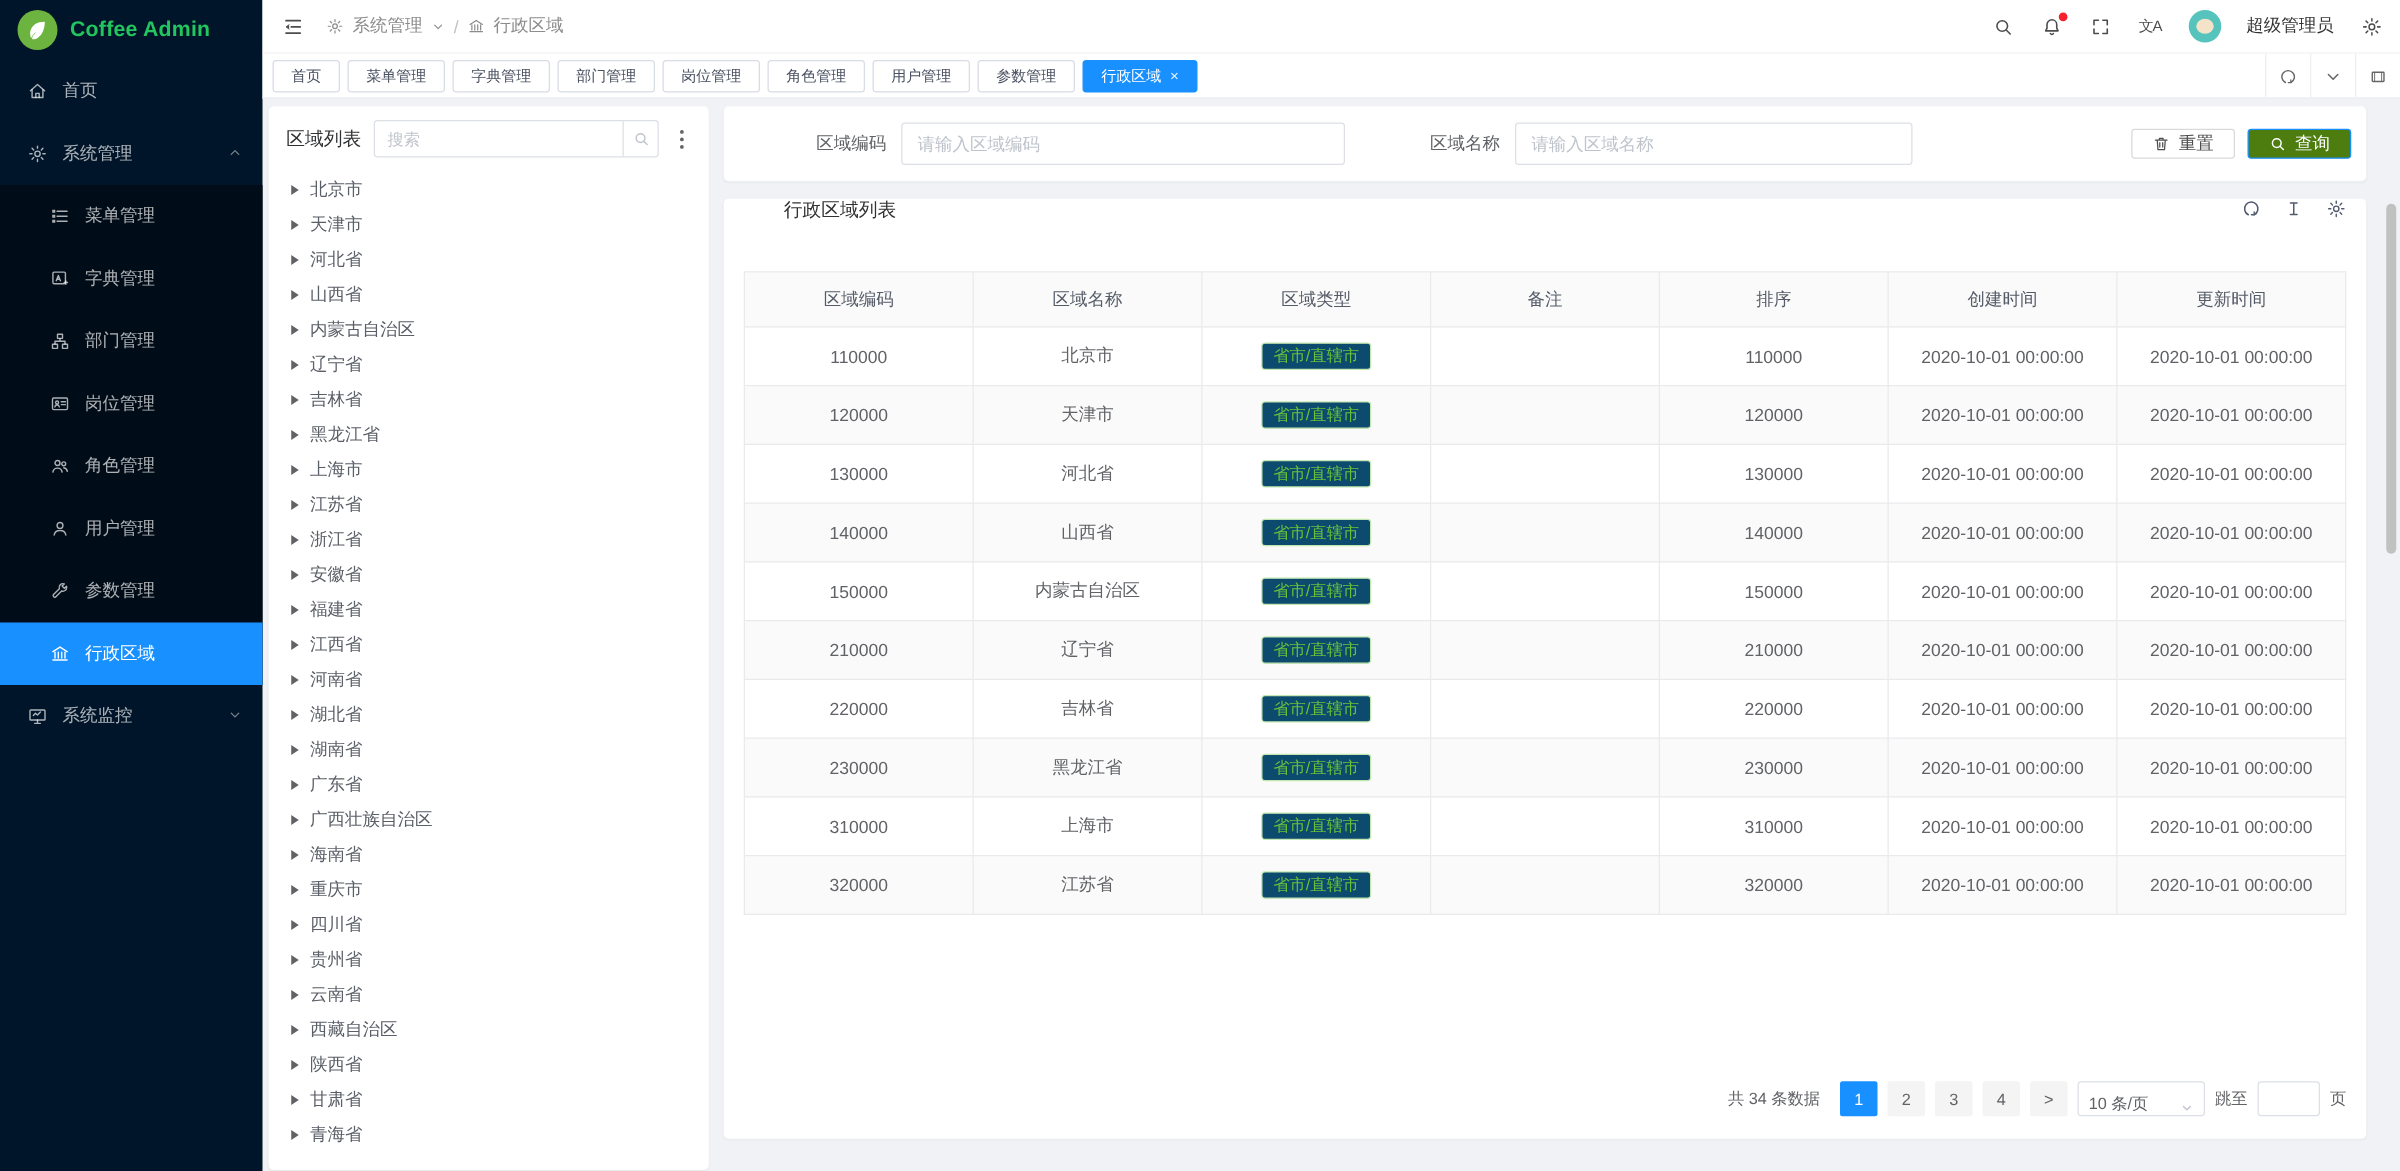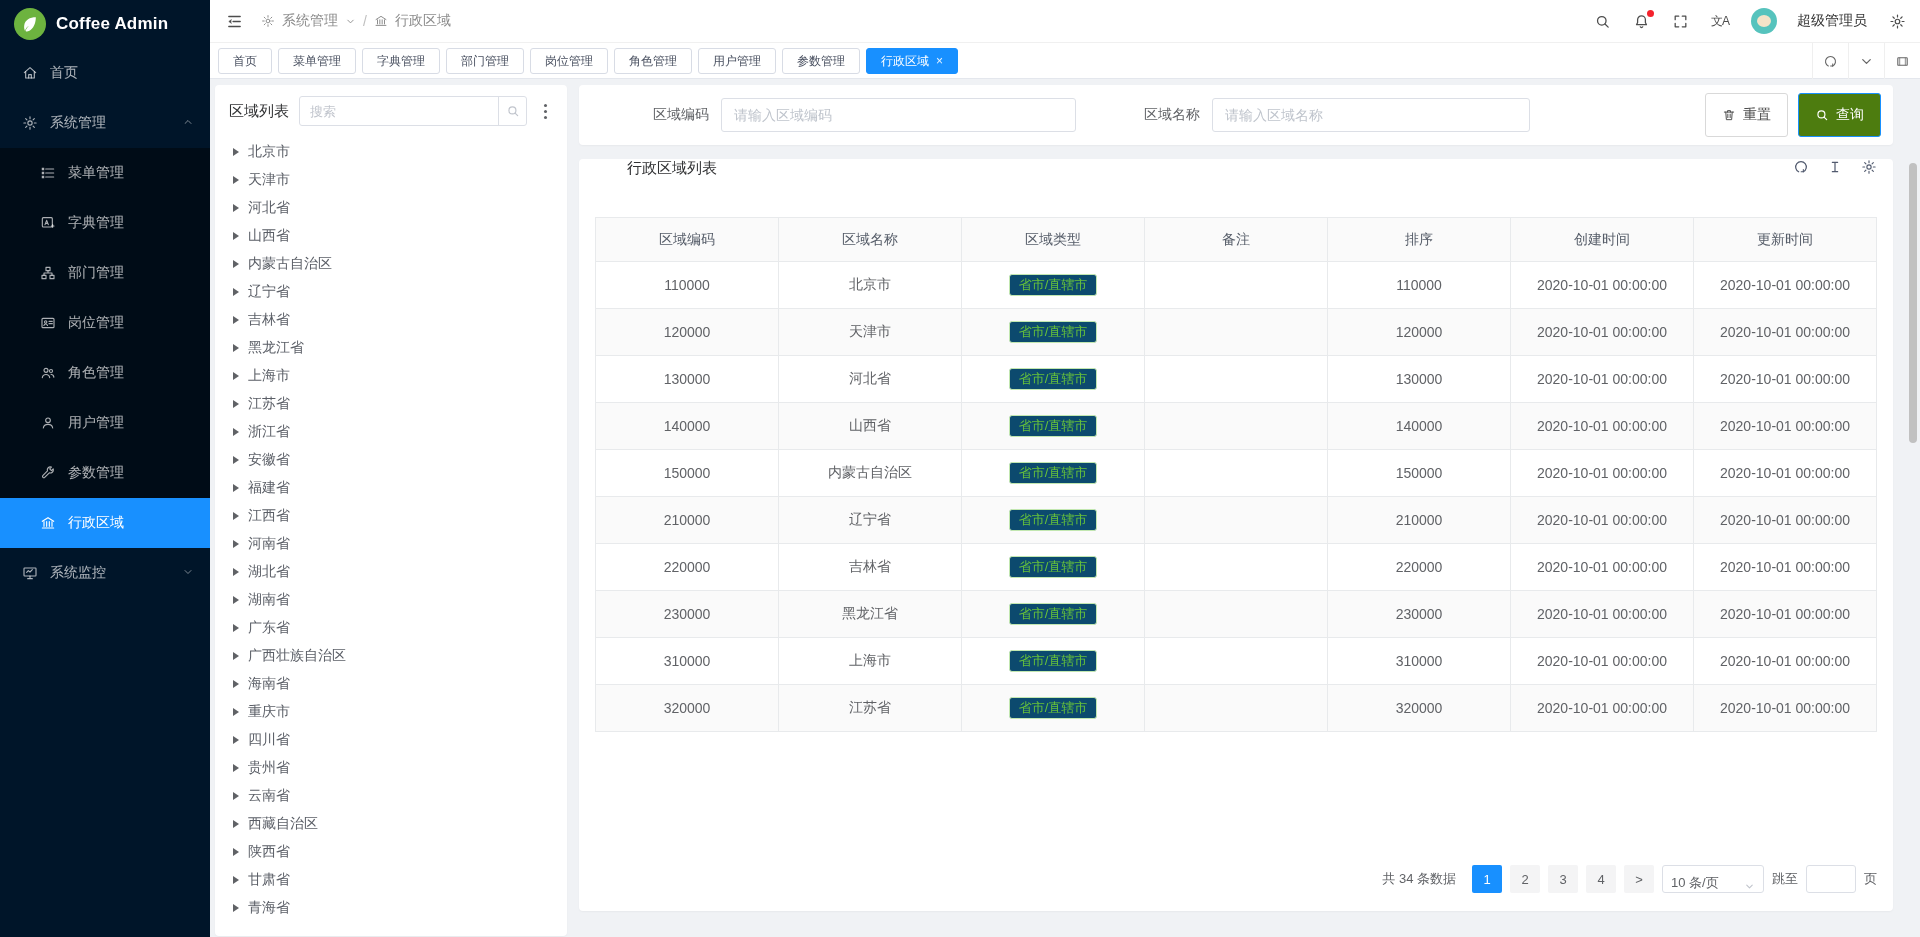--- a/index.html
+++ b/index.html
@@ -6,21 +6,21 @@
   html,body { width:1920px; height:937px; overflow:hidden; background:#f0f2f5;
     font-family:"Liberation Sans","DejaVu Sans",sans-serif; font-size:14px; color:#303133; }
 
   .app { display:flex; width:1920px; height:937px; }
 
   
   .sidebar { width:210px; height:937px; background:#001529; flex:0 0 210px; display:flex; flex-direction:column; }
   .logo { height:48px; display:flex; align-items:center; padding-left:14px; gap:10px; }
   .logo-mark { width:32px; height:32px; border-radius:50%; background:#6db33f; display:flex; align-items:center; justify-content:center; }
   .logo-mark svg { width:20px; height:20px; }
-  .logo-text { color:#ffffff; font-weight:bold; font-size:17px; letter-spacing:.2px; }
+  .logo-text { color:#22c55e; font-weight:bold; font-size:17px; letter-spacing:.2px; }
   .menu { flex:1; }
   .menu-item { height:50px; display:flex; align-items:center; padding:0 16px 0 22px; gap:12px;
     color:rgba(255,255,255,.68); cursor:pointer; font-size:14px; }
   .menu-item svg.mi { width:16px; height:16px; flex:0 0 16px; }
   .menu-item .grow { flex:1; }
   .menu-item .caret svg { width:12px; height:12px; opacity:.7; }
   .submenu { background:#000c17; }
   .submenu .menu-item { padding-left:40px; }
   .menu-item.active { background:#1890ff; color:#fff; }
 
@@ -79,21 +79,21 @@
 
   
   .filter-card { height:60px; display:flex; align-items:center; padding:0 12px 0 74px; }
   .f-label { color:#606266; margin-right:12px; white-space:nowrap; }
   .f-input { width:355px; height:34px; border:1px solid #dcdfe6; border-radius:3px; padding:0 12px; font-size:14px;
     color:#606266; outline:none; font-family:inherit; }
   .f-input::placeholder { color:#bfc4cc; }
   .f-group2 { margin-left:68px; display:flex; align-items:center; }
   .f-group2 .f-input { width:318px; }
   .f-buttons { margin-left:auto; display:flex; gap:10px; }
-  .btn { height:44px; border-radius:3px; display:flex; align-items:center; gap:7px; padding:10px 16px; font-size:14px; cursor:pointer; border:1px solid #d9d9d9; background:#fff; color:#4d4d4d; font-family:inherit; }
+  .btn { height:24px; border-radius:3px; display:flex; align-items:center; gap:7px; padding:10px 16px; font-size:14px; cursor:pointer; border:1px solid #d9d9d9; background:#fff; color:#4d4d4d; font-family:inherit; }
   .btn svg { width:14px; height:14px; }
   .btn.primary { background:#4d7c0f; border-color:#1890ff; color:#fff; }
 
   
   .table-card { height:752px; padding:0 16px 18px; display:flex; flex-direction:column; }
   .tc-head { height:58px; display:flex; align-items:flex-start;margin-left:32px; }
   .tc-title { font-size:15px; color:#303133; }
   .tc-icons { margin-left:auto; display:flex; gap:18px; color:#515a6e; }
   .tc-icons svg { width:16px; height:16px; cursor:pointer; }
 

